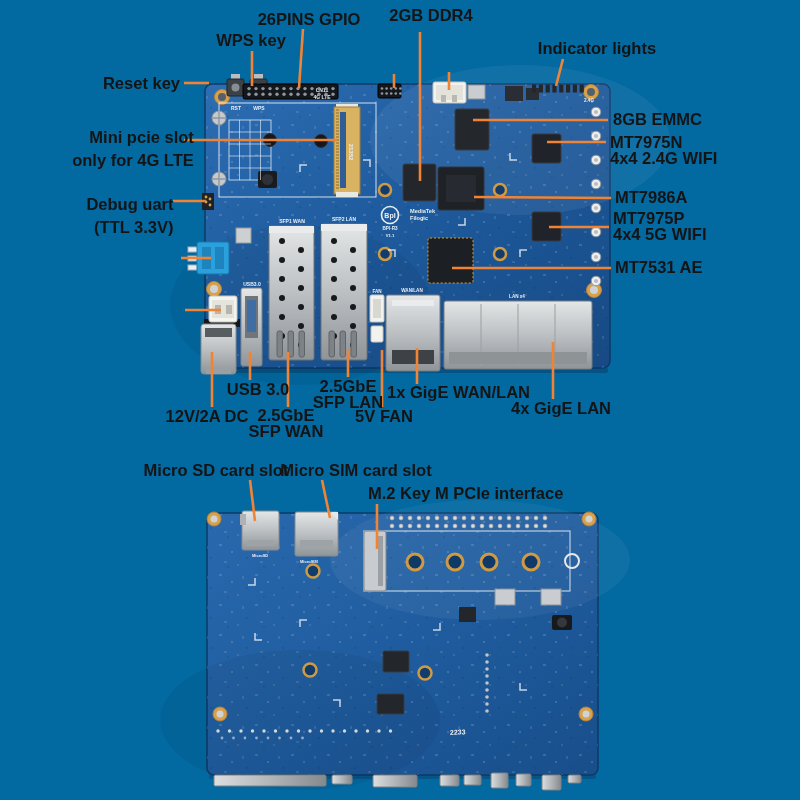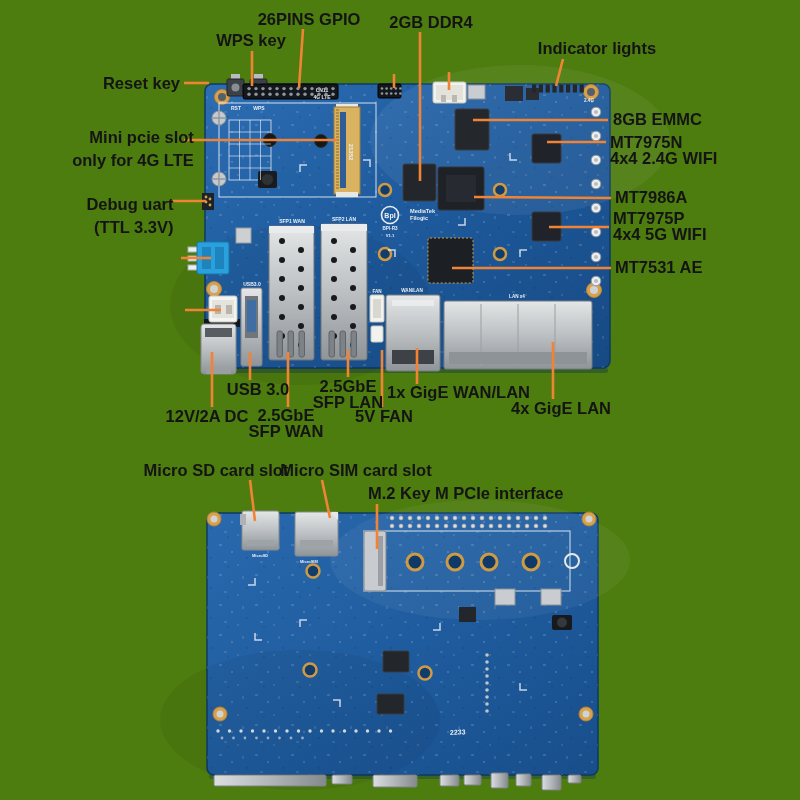--- a/index.html
+++ b/index.html
@@ -1,16 +1,16 @@
 <!DOCTYPE html>
 <html style="--label-color: #141414;"><head>
 <meta charset="utf-8">
 <style>
   html,body{margin:0;padding:0;background:#fff;}
-  .stage{position:relative;width:800px;height:800px;background:#4d7c0f;overflow:hidden;
+  .stage{position:relative;width:800px;height:800px;background:#0369a1;overflow:hidden;
          font-family:"Liberation Sans",sans-serif;}
   .stage svg{position:absolute;left:0;top:0;}
   .label{position:absolute;font-weight:700;font-size:16.5px;line-height:0.95;
          color:var(--label-color,#141414);white-space:pre-line;}
   .c{transform:translateX(-50%);text-align:center;}
   .r{transform:translateX(-100%);text-align:left;}
   .loose{line-height:1.38;text-align:right;}
   .silk{fill:#e9eef4;font-weight:700;font-family:"Liberation Sans",sans-serif;}
   .leader{stroke-width:2.6;stroke-linecap:butt;}
 </style>
@@ -536,21 +536,21 @@
     <line class="leader" x1="553" y1="342" x2="553" y2="399" stroke="#f08434"></line>
     <line class="leader" x1="250" y1="480" x2="255" y2="521" stroke="#f08434"></line>
     <line class="leader" x1="322" y1="480" x2="330" y2="518" stroke="#f08434"></line>
     <line class="leader" x1="377" y1="504" x2="377" y2="549" stroke="#f08434"></line>
   </g>
 </svg>
 
 <div class="label c" style="left:309px;top:12px">26PINS GPIO</div>
 <div class="label c" style="left:251px;top:33px">WPS key</div>
 <div class="label r" style="left:180px;top:76px">Reset key</div>
-<div class="label c" style="left:431px;top:15px">2GB DDR4</div>
+<div class="label c" style="left:431px;top:8px">2GB DDR4</div>
 <div class="label c" style="left:597px;top:41px">Indicator lights</div>
 <div class="label c loose" style="left:133px;top:126px">Mini pcie slot
 only for 4G LTE</div>
 <div class="label c loose" style="left:130px;top:193px">Debug uart
 (TTL 3.3V)</div>
 <div class="label" style="left:613px;top:112px">8GB EMMC</div>
 <div class="label" style="left:610px;top:135px">MT7975N
 4x4 2.4G WIFI</div>
 <div class="label" style="left:615px;top:190px">MT7986A</div>
 <div class="label" style="left:613px;top:211px">MT7975P

